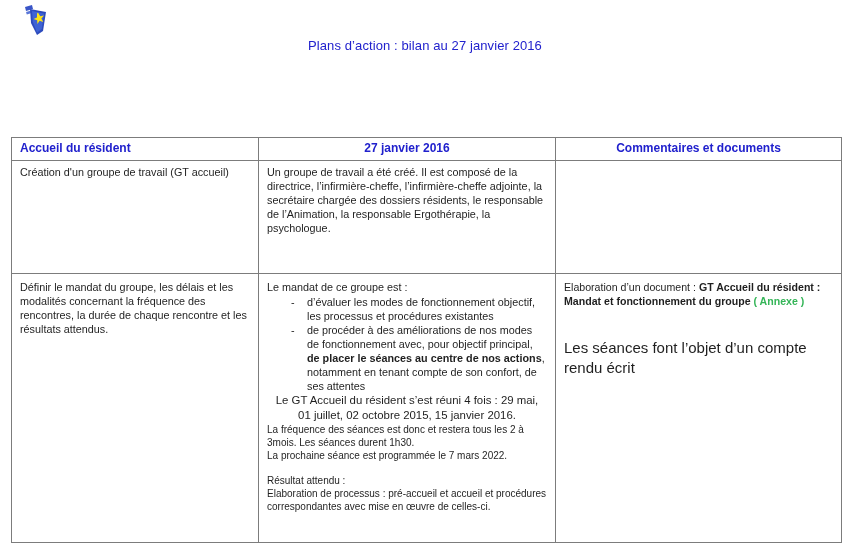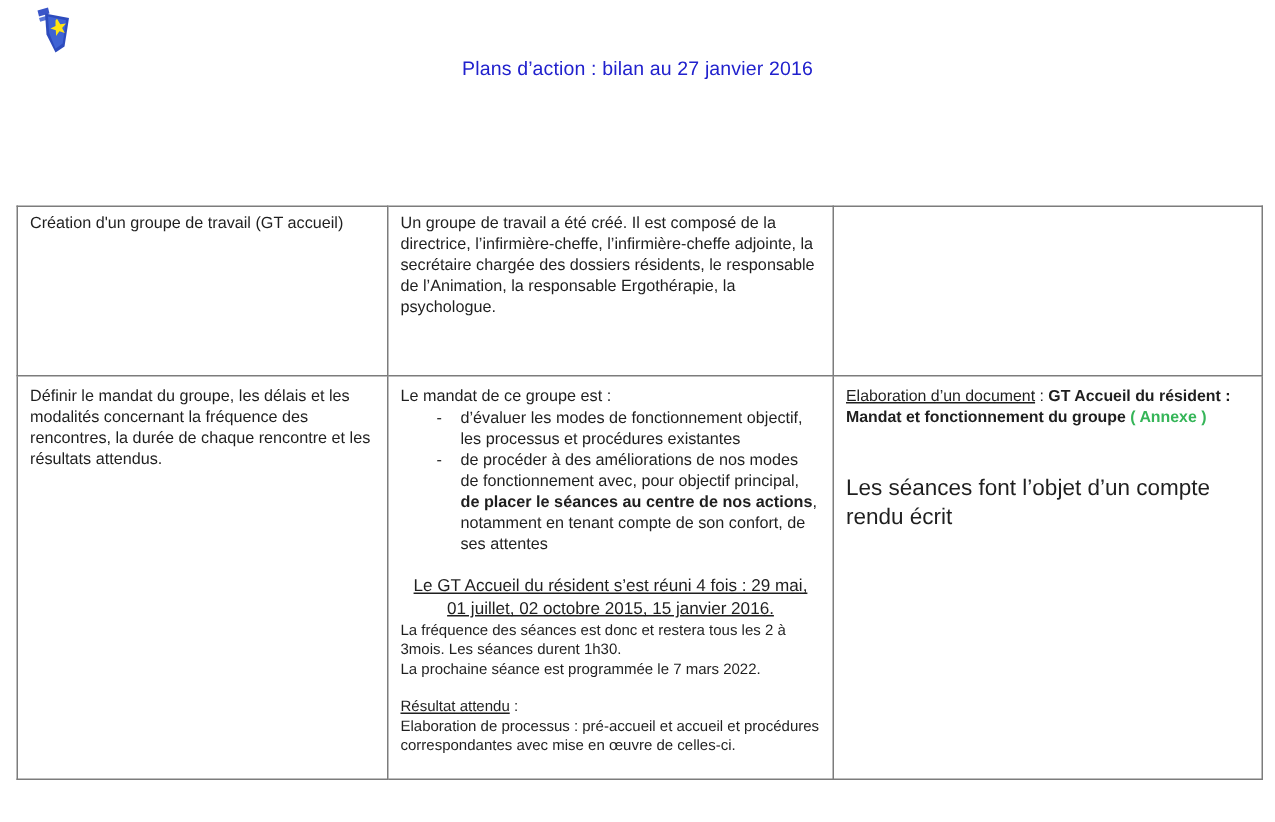--- a/index.html
+++ b/index.html
@@ -42,26 +42,26 @@
 
   .cell-text { margin: 0; }
 
   
   .para { margin: 0 0 1px 0; }
   .bullet { display: flex; margin-left: 18px; }
   .bullet .dash { width: 22px; flex: 0 0 22px; text-align: left; padding-left: 6px; }
   .bullet .bullet-text { flex: 1; padding-right: 2px; }
 
   .meetings {
-    margin-top: 14px; text-align: center;
-    font-size: 11.4px; line-height: 1.32; padding: 0 2px; text-decoration: underline;
+    text-align: center;
+    font-size: 11.4px; line-height: 1.32; padding: 0 2px;
   }
   .small { font-size: 10px; line-height: 1.3; }
   .result-block { margin-top: 12px; }
-  .u { text-decoration: underline; }
+  .u { }
   .b { font-weight: bold; }
   .green { color: #35b558; font-weight: bold; }
 
   .comments-doc { font-size: 10.6px; line-height: 1.35; }
   .comments-note { font-size: 15px; margin-top: 30px; }
 </style>
 </head>
 <body>
 
 <div class="page">
@@ -77,20 +77,25 @@
   <div class="doc-title">Plans d’action : bilan au 27 janvier 2016</div>
 
   <table class="action-table">
     <colgroup>
         <col class="c1">
         <col class="c2">
         <col class="c3">
       </colgroup>
 
     <tbody>
+        <tr>
+      <th class="h-left">Accueil du résident</th>
+      <th class="h-center">27 janvier 2016</th>
+      <th class="h-center">Commentaires et documents</th>
+    </tr>
 
     <tr class="row-1">
       <td>
         <p class="cell-text">Création d'un groupe de travail (GT accueil)</p>
       </td>
       <td>
         <p class="cell-text">Un groupe de travail a été créé. Il est composé de la directrice, l’infirmière-cheffe, l’infirmière-cheffe adjointe, la secrétaire chargée des dossiers résidents, le responsable de l’Animation, la responsable Ergothérapie, la psychologue.</p>
       </td>
       <td>
         <p class="cell-text"></p>

